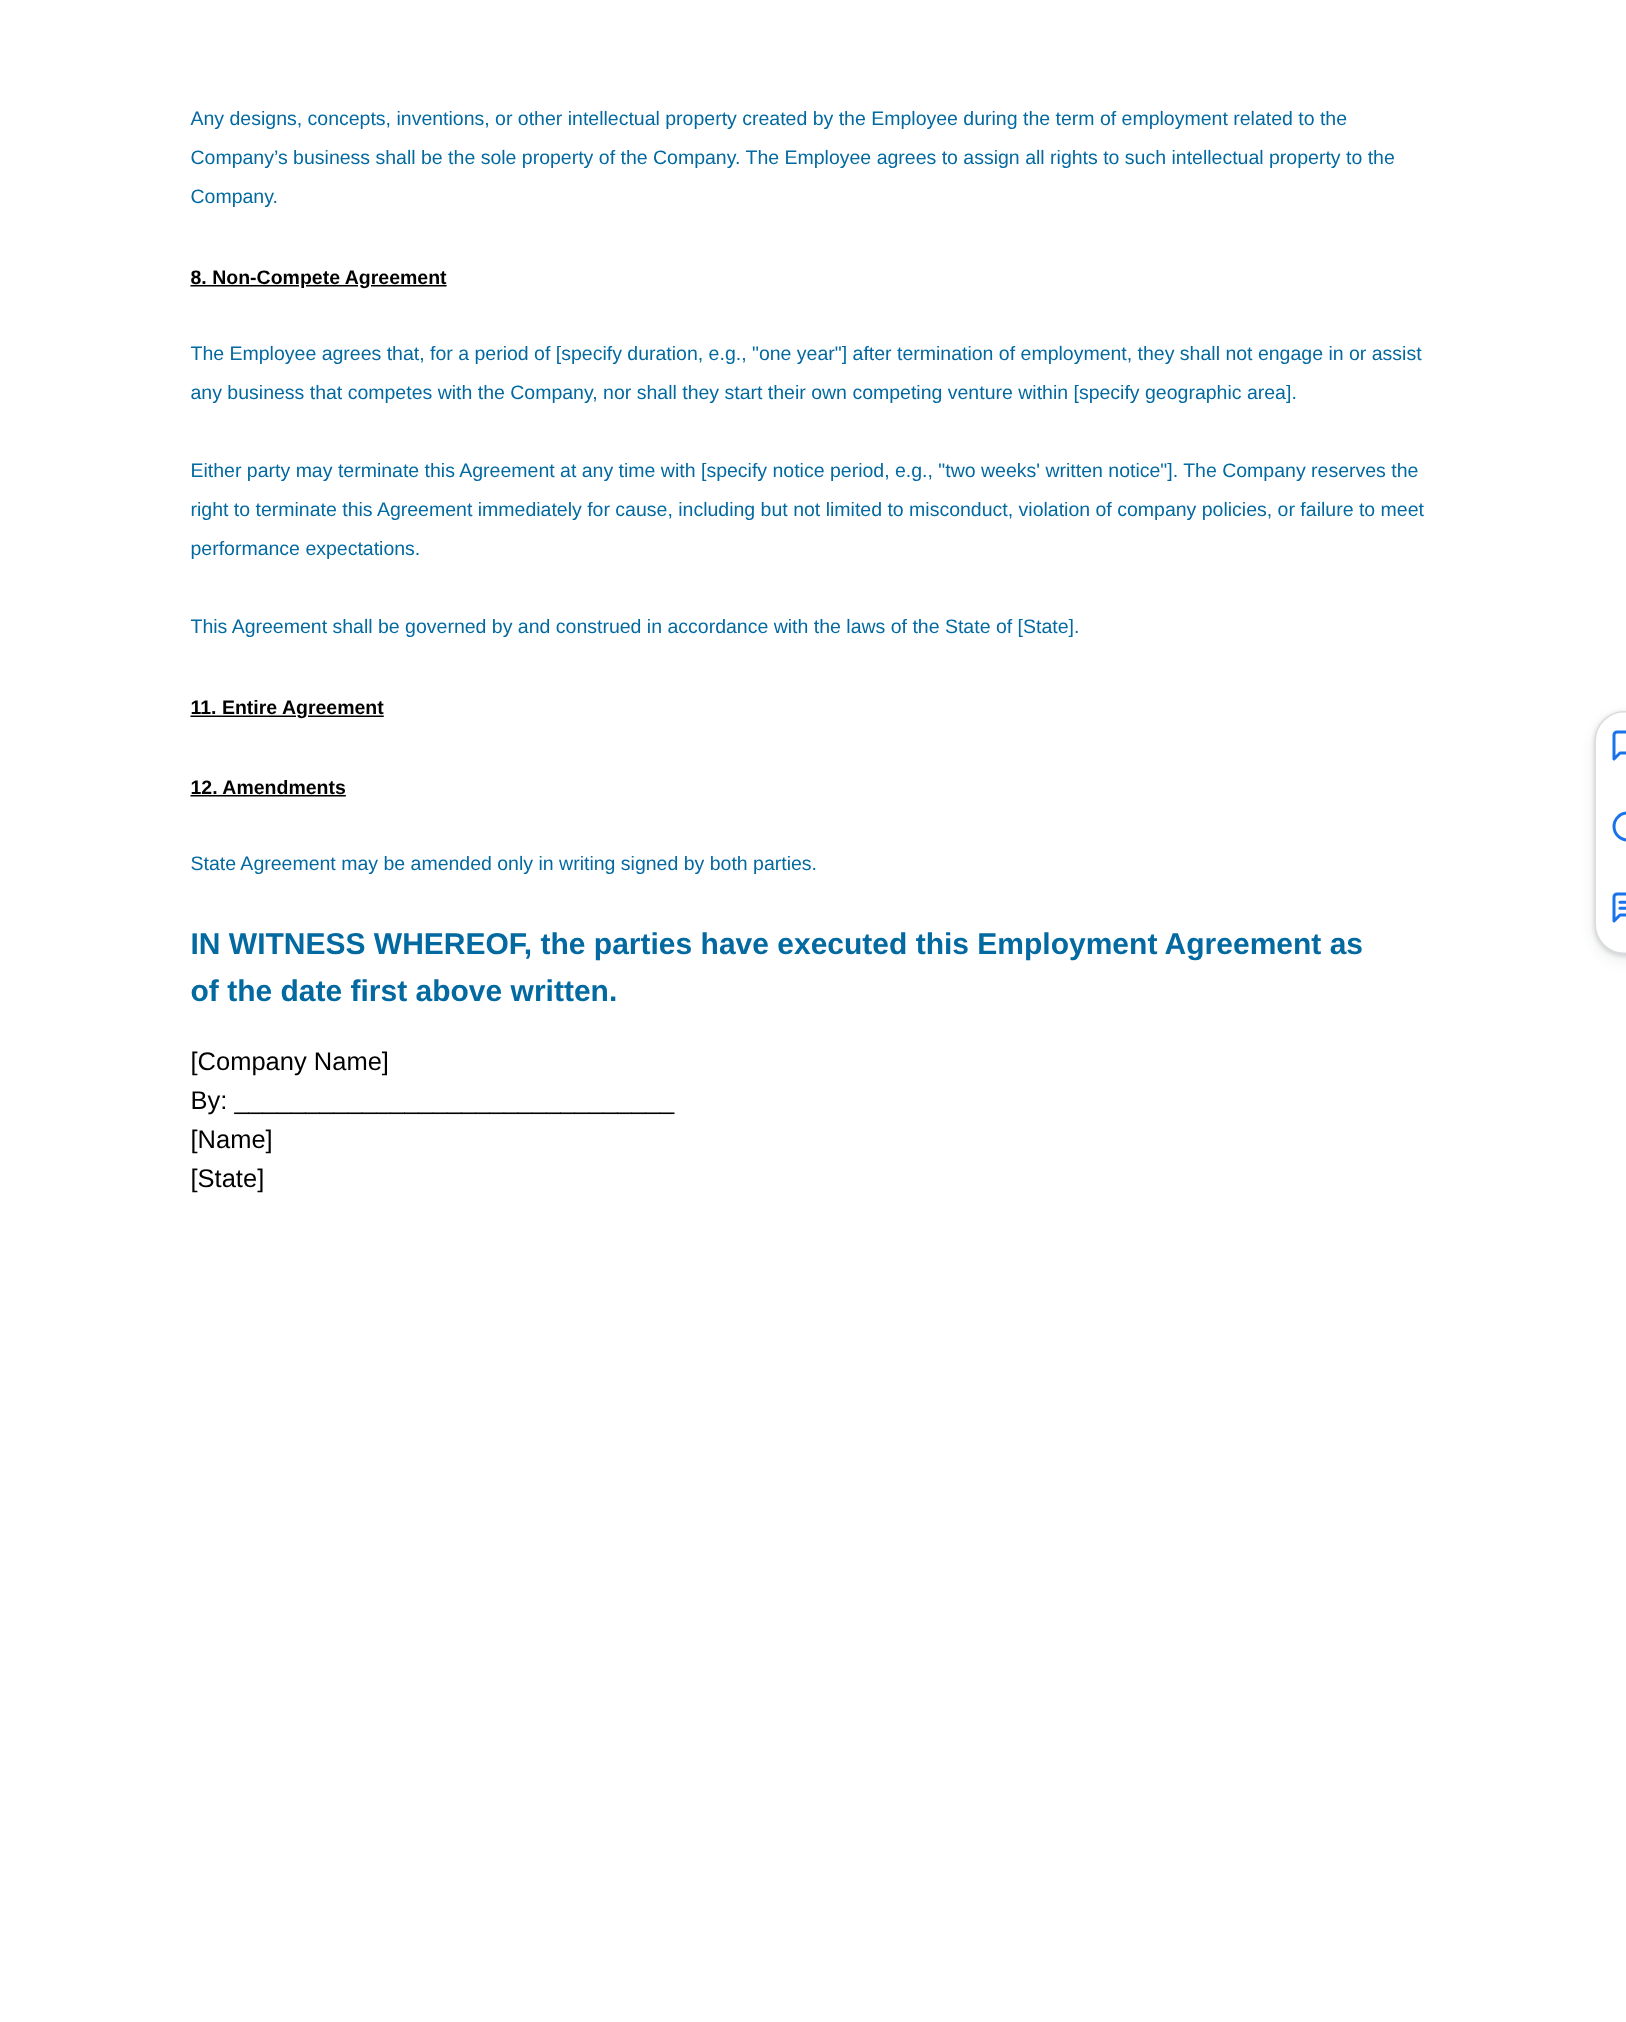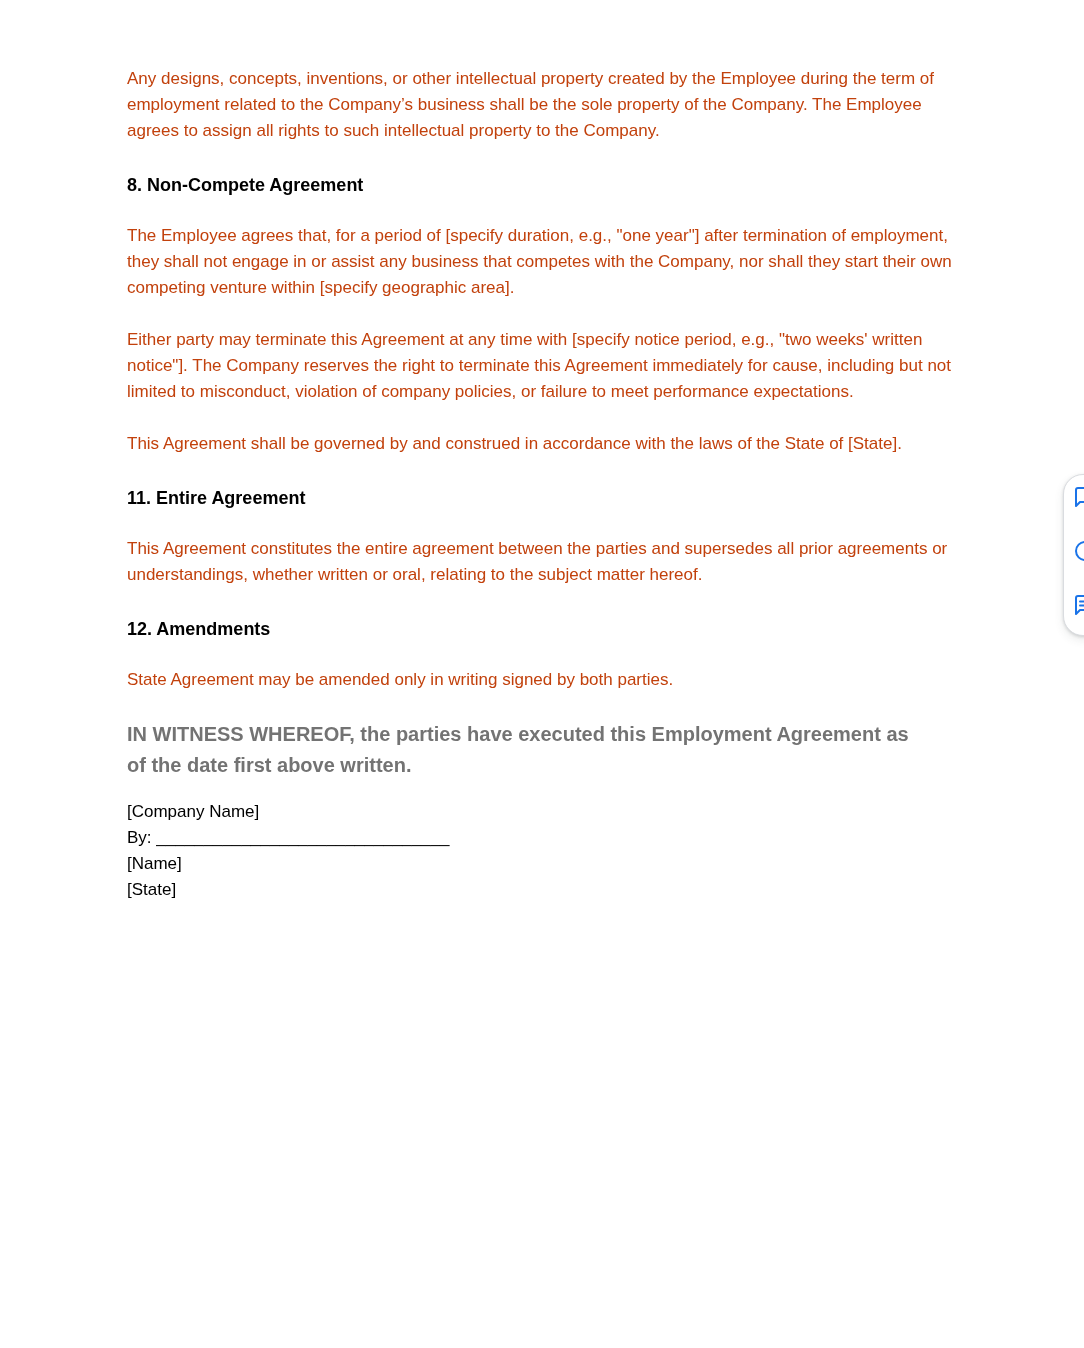--- a/index.html
+++ b/index.html
@@ -14,40 +14,41 @@
   }
   .page {
     position: absolute;
     top: 0; left: 0;
     width: 1084px;
     height: 1348px;
     padding: 66px 127px 0 127px;
     background: #ffffff;
   }
   .doc p.body-text {
-    font-size: 17px;
+    font-size: 13px;
     line-height: 26px;
     margin: 0 0 26px 0;
     max-width: 836px;
-    color: #c2410c;
+    color: #0369a1;
   }
   .doc h2.section-heading {
-    font-size: 18px;
+    font-size: 13px;
     line-height: 24px;
     font-weight: bold;
     margin: 29px 0 26px 0;
     color: #000000;
+    text-decoration: underline;
   }
   .doc .witness {
     font-size: 20px;
     line-height: 31px;
     font-weight: bold;
     margin: 26px 0 18px 0;
     max-width: 790px;
-    color: #737373;
+    color: #0369a1;
   }
   .sig-block { margin: 0 0 22px 0; }
   .sig-block p {
     font-size: 17px;
     line-height: 26px;
     margin: 0;
     white-space: pre;
   }
   .sig-block p.block-name { font-weight: normal; }
   
@@ -97,21 +98,20 @@
     <p class="body-text">Any designs, concepts, inventions, or other intellectual property created by the Employee during the term of employment related to the Company’s business shall be the sole property of the Company. The Employee agrees to assign all rights to such intellectual property to the Company.</p>
 
     <h2 class="section-heading">8. Non-Compete Agreement</h2>
     <p class="body-text">The Employee agrees that, for a period of [specify duration, e.g., "one year"] after termination of employment, they shall not engage in or assist any business that competes with the Company, nor shall they start their own competing venture within [specify geographic area].</p>
 
     <p class="body-text">Either party may terminate this Agreement at any time with [specify notice period, e.g., "two weeks' written notice"]. The Company reserves the right to terminate this Agreement immediately for cause, including but not limited to misconduct, violation of company policies, or failure to meet performance expectations.</p>
 
     <p class="body-text">This Agreement shall be governed by and construed in accordance with the laws of the State of [State].</p>
 
     <h2 class="section-heading">11. Entire Agreement</h2>
-    <p class="body-text">This Agreement constitutes the entire agreement between the parties and supersedes all prior agreements or understandings, whether written or oral, relating to the subject matter hereof.</p>
 
     <h2 class="section-heading">12. Amendments</h2>
     <p class="body-text">State Agreement may be amended only in writing signed by both parties.</p>
 
     <p class="witness">IN WITNESS WHEREOF, the parties have executed this Employment Agreement as of the date first above written.</p>
 
     <div class="sig-block">
       <p class="block-name">[Company Name]</p>
       <p>By: _______________________________</p>
       <p>[Name]</p>

